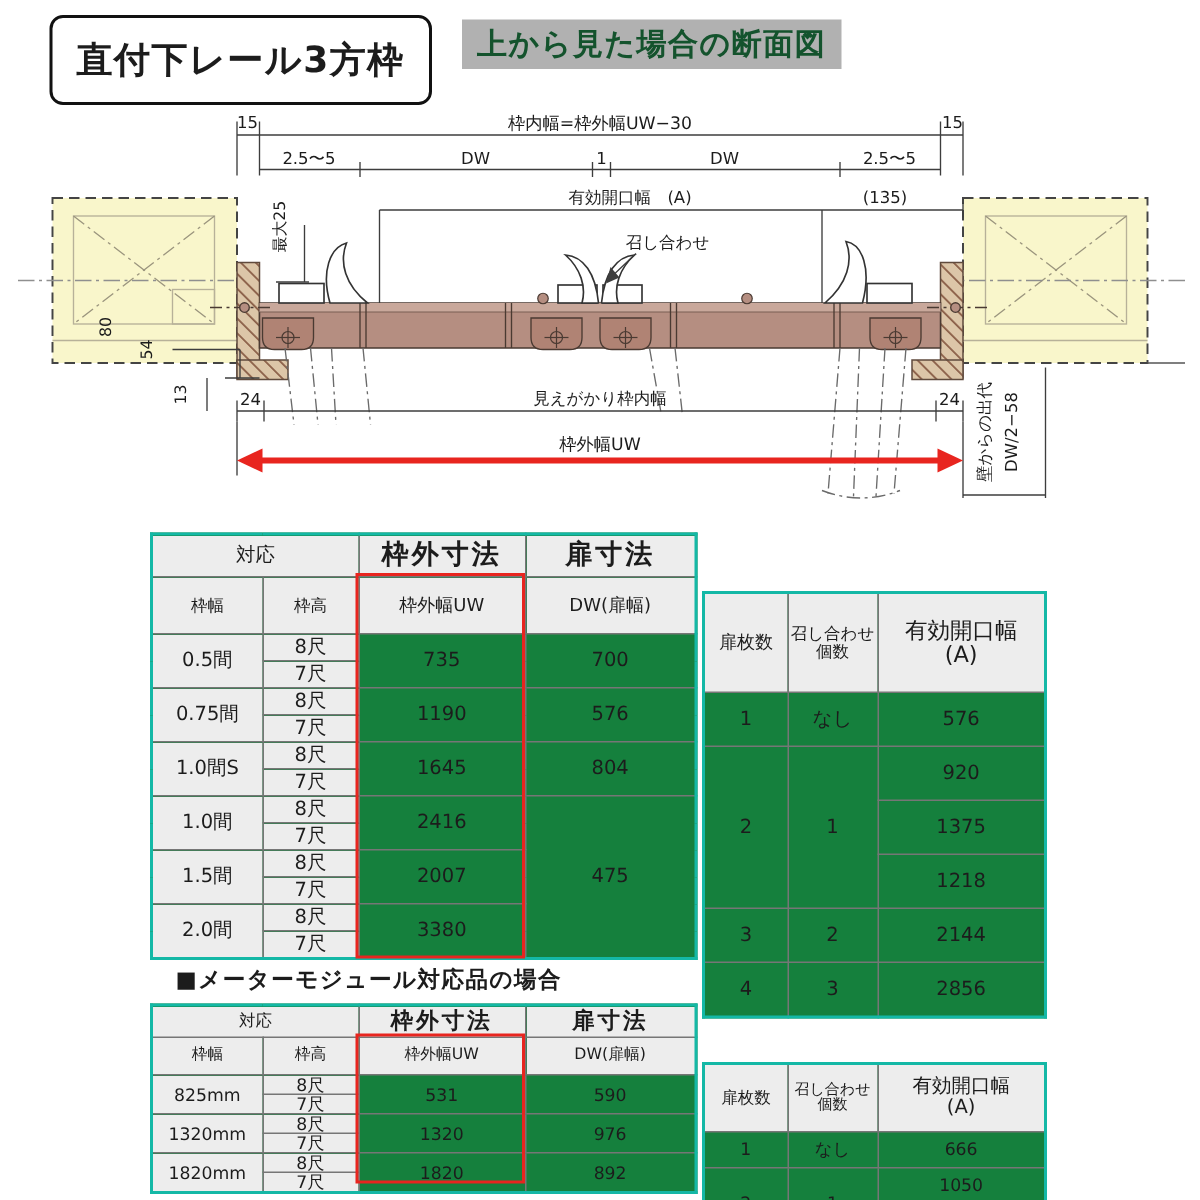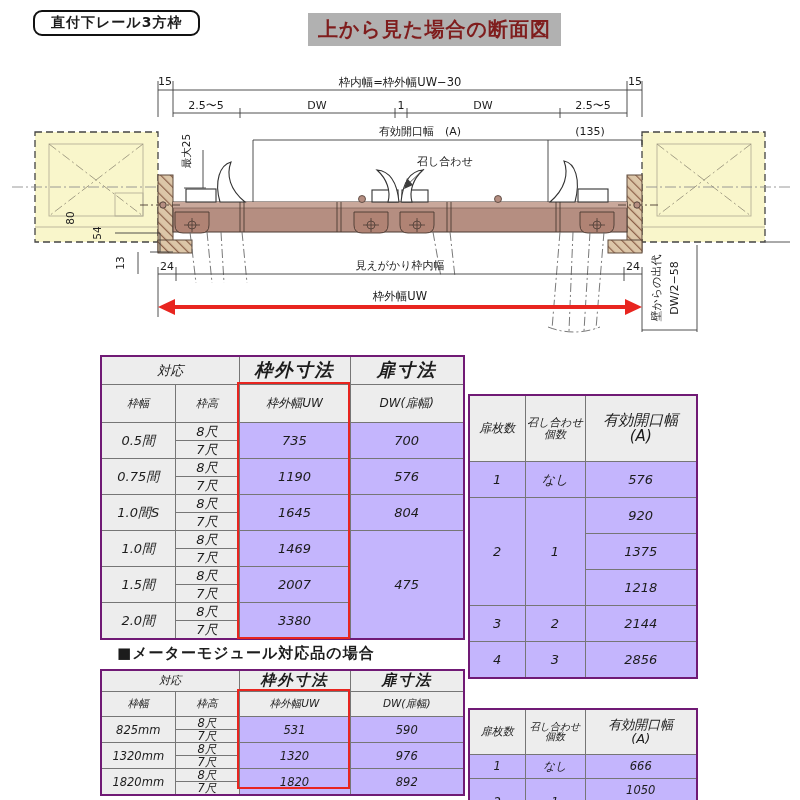--- a/index.html
+++ b/index.html
@@ -1,28 +1,28 @@
 <!DOCTYPE html>
 <html><head>
 <meta charset="utf-8">
 <style>
   html,body{margin:0;padding:0;background:#fff;}
   body{font-family:"DejaVu Sans","Liberation Sans",sans-serif;color:#1c1c1c;}
   #stage{position:relative;width:800px;height:800px;background:#fff;overflow:hidden;}
 
   
   .badge{position:absolute;left:33px;top:10px;border:2.5px solid #111;border-radius:9px;
-         padding:2px 16px;font-size:14px;font-weight:bold;letter-spacing:1px;background:#fff;text-align:right;}
+         padding:12px 16px;font-size:24px;font-weight:bold;letter-spacing:1px;background:#fff;text-align:right;}
   .gray-title{position:absolute;left:308px;top:13px;background:#b1b1b1;padding:3px 10px;
-         font-size:20px;font-weight:bold;letter-spacing:1px;color:#7f1d1d;}
+         font-size:20px;font-weight:bold;letter-spacing:1px;color:#14532d;}
   .unit{position:absolute;right:10px;top:12px;font-size:19px;font-weight:600;letter-spacing:1px;}
 
   
   .twrap{position:absolute;}
-  table.dt{border-collapse:collapse;table-layout:fixed;border:2px solid #701a75;background:#c4b5fd;font-style:italic;}
+  table.dt{border-collapse:collapse;table-layout:fixed;border:2px solid #14b8a6;background:#15803d;}
   table.dt th,table.dt td{border:1px solid #767676;padding:0;text-align:center;
          vertical-align:middle;font-weight:normal;line-height:1.05;overflow:hidden;color:#1c1c1c;}
   .gray{background:#ededed;}
   .pre{white-space:pre-line;}
   .rt{position:absolute;top:0;margin-top:39px;}
   .redbox{position:absolute;border:2.5px solid #e8251f;pointer-events:none;box-sizing:border-box;}
 
   
   .t1 .hr1 th{height:27px;}
   .t1 .hr2 th{height:37px;font-size:11px;}
@@ -278,21 +278,21 @@
         <td class="gray sh">8尺</td>
         <td rowspan="2">1645</td>
         <td rowspan="2">804</td>
       </tr>
       <tr class="sub">
             <td class="gray sh">7尺</td>
           </tr>
       <tr class="sub">
         <td class="gray gw" rowspan="2">1.0間</td>
         <td class="gray sh">8尺</td>
-        <td rowspan="2">1469</td>
+        <td rowspan="2">2416</td>
         <td rowspan="6">475</td>
       </tr>
       <tr class="sub">
             <td class="gray sh">7尺</td>
           </tr>
       <tr class="sub">
         <td class="gray gw" rowspan="2">1.5間</td>
         <td class="gray sh">8尺</td>
         <td rowspan="2">2007</td>
       </tr>

